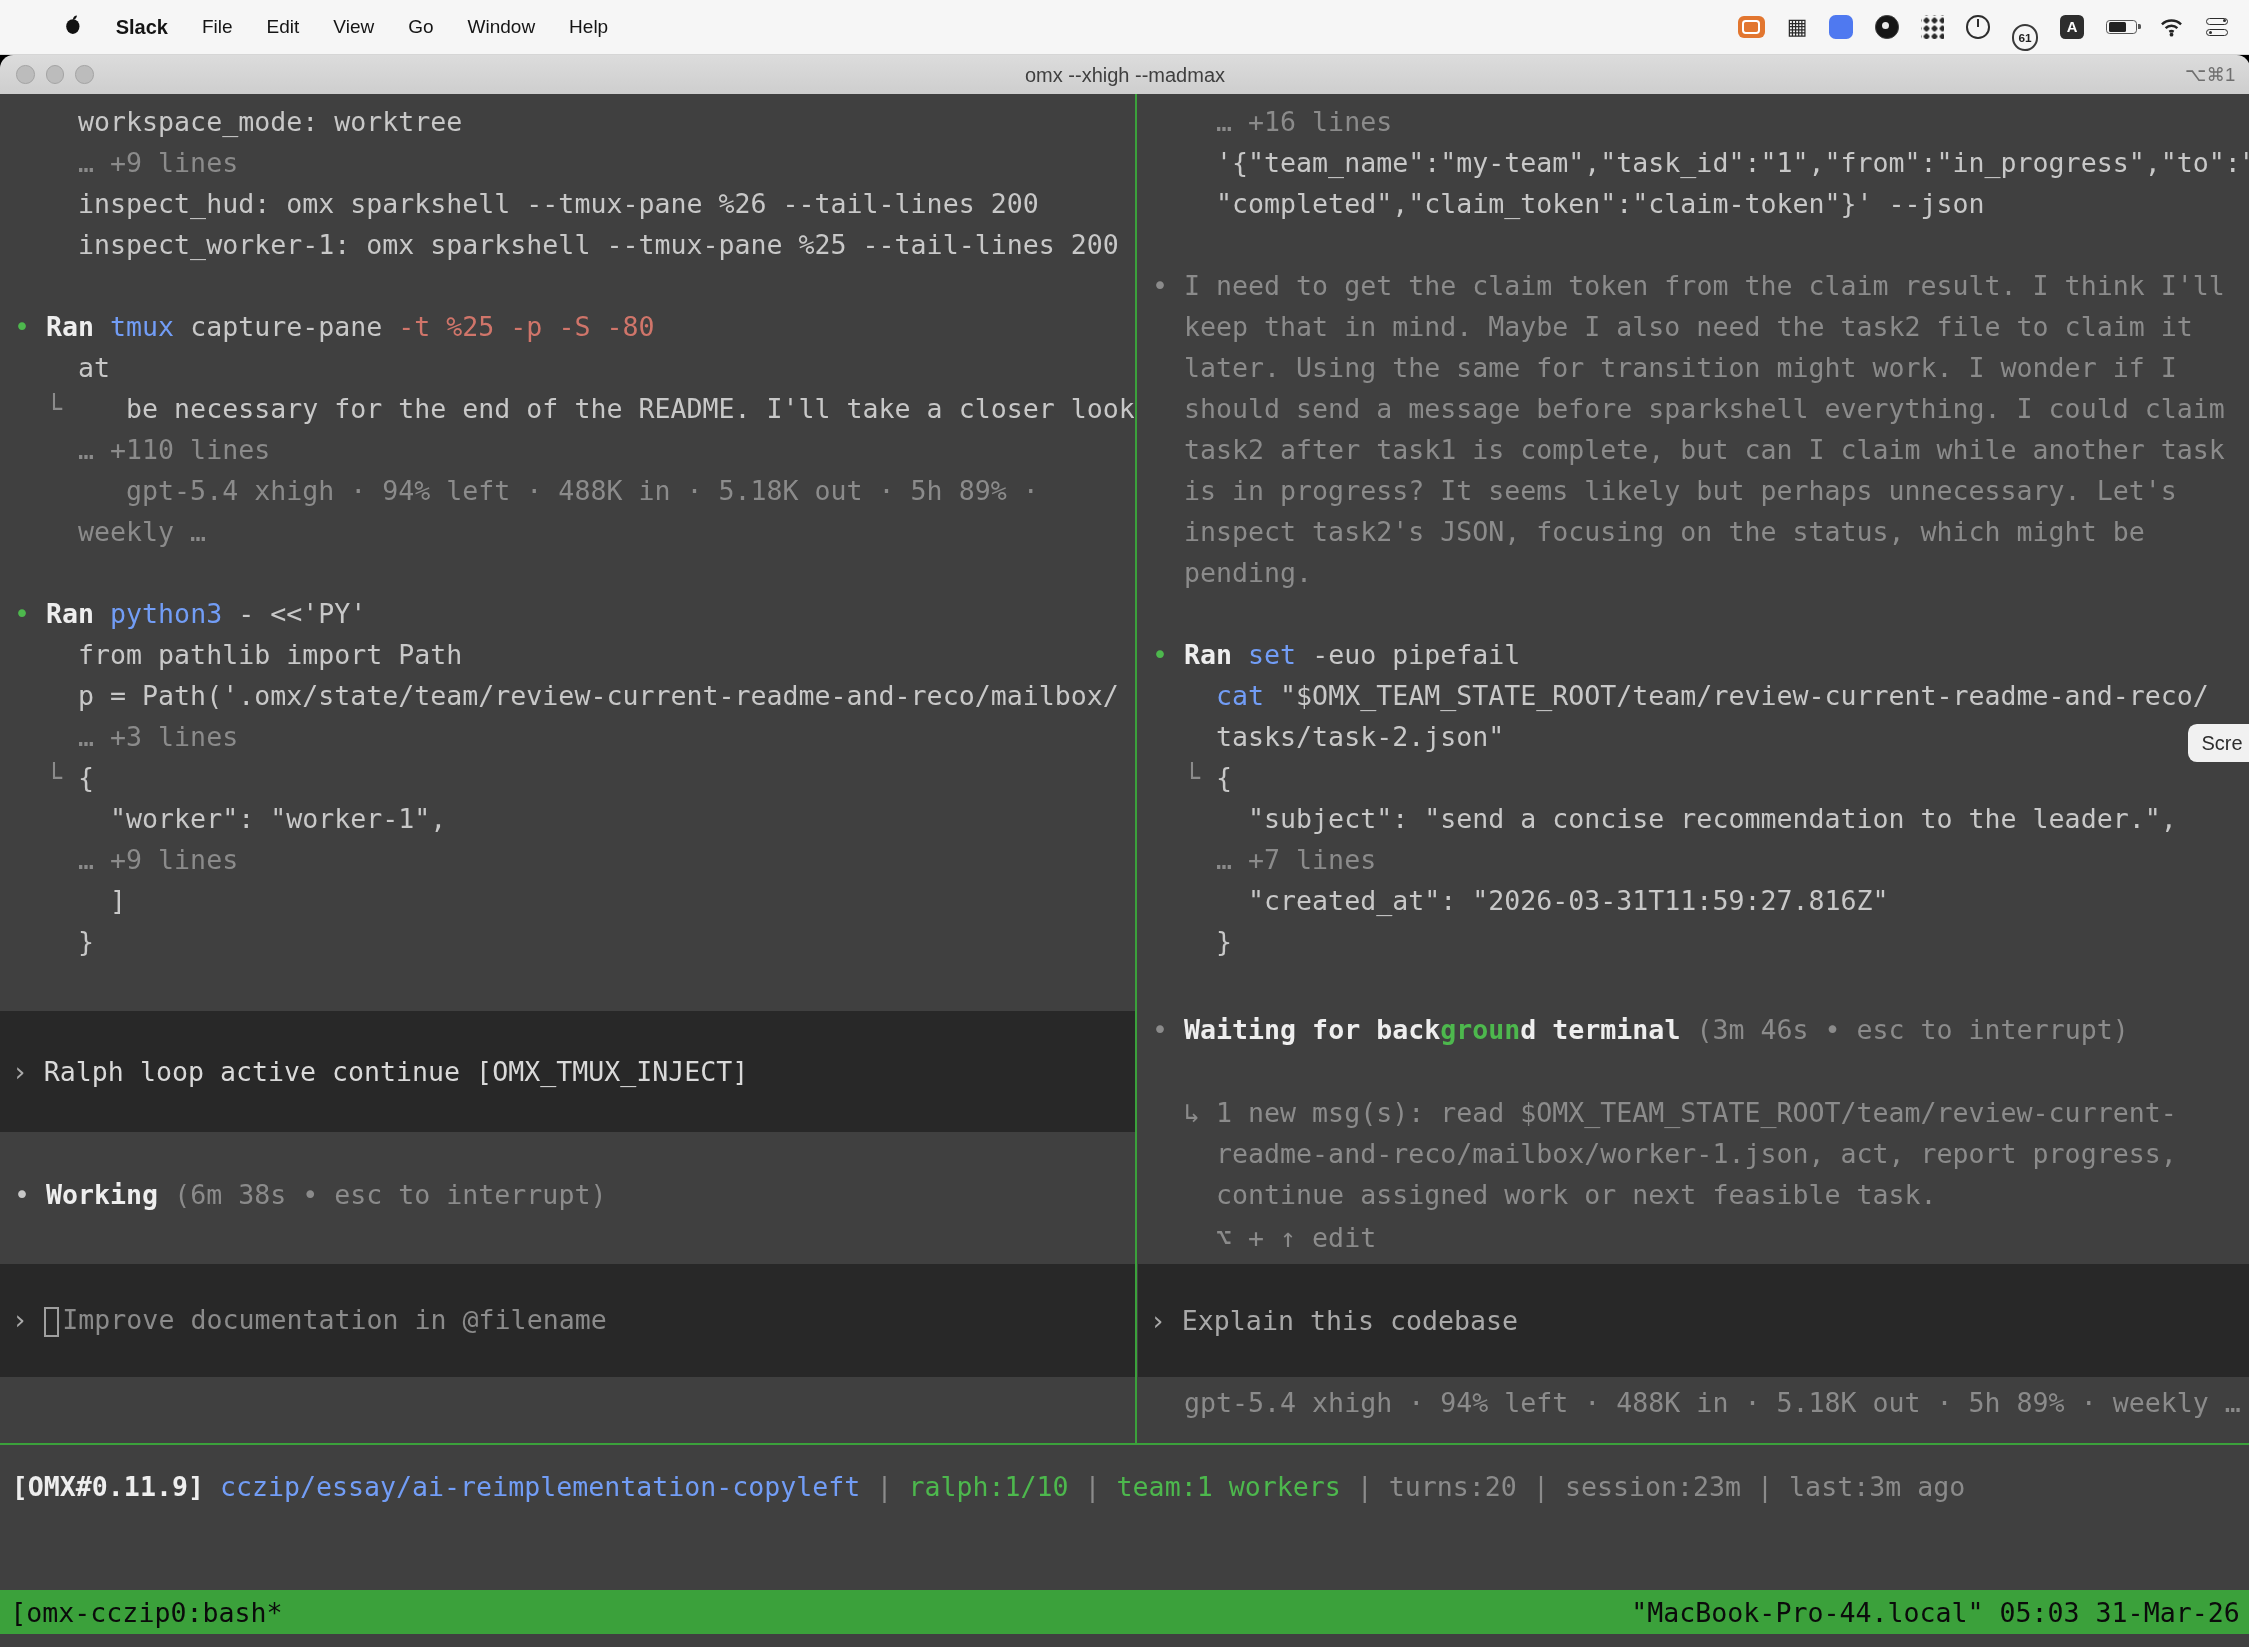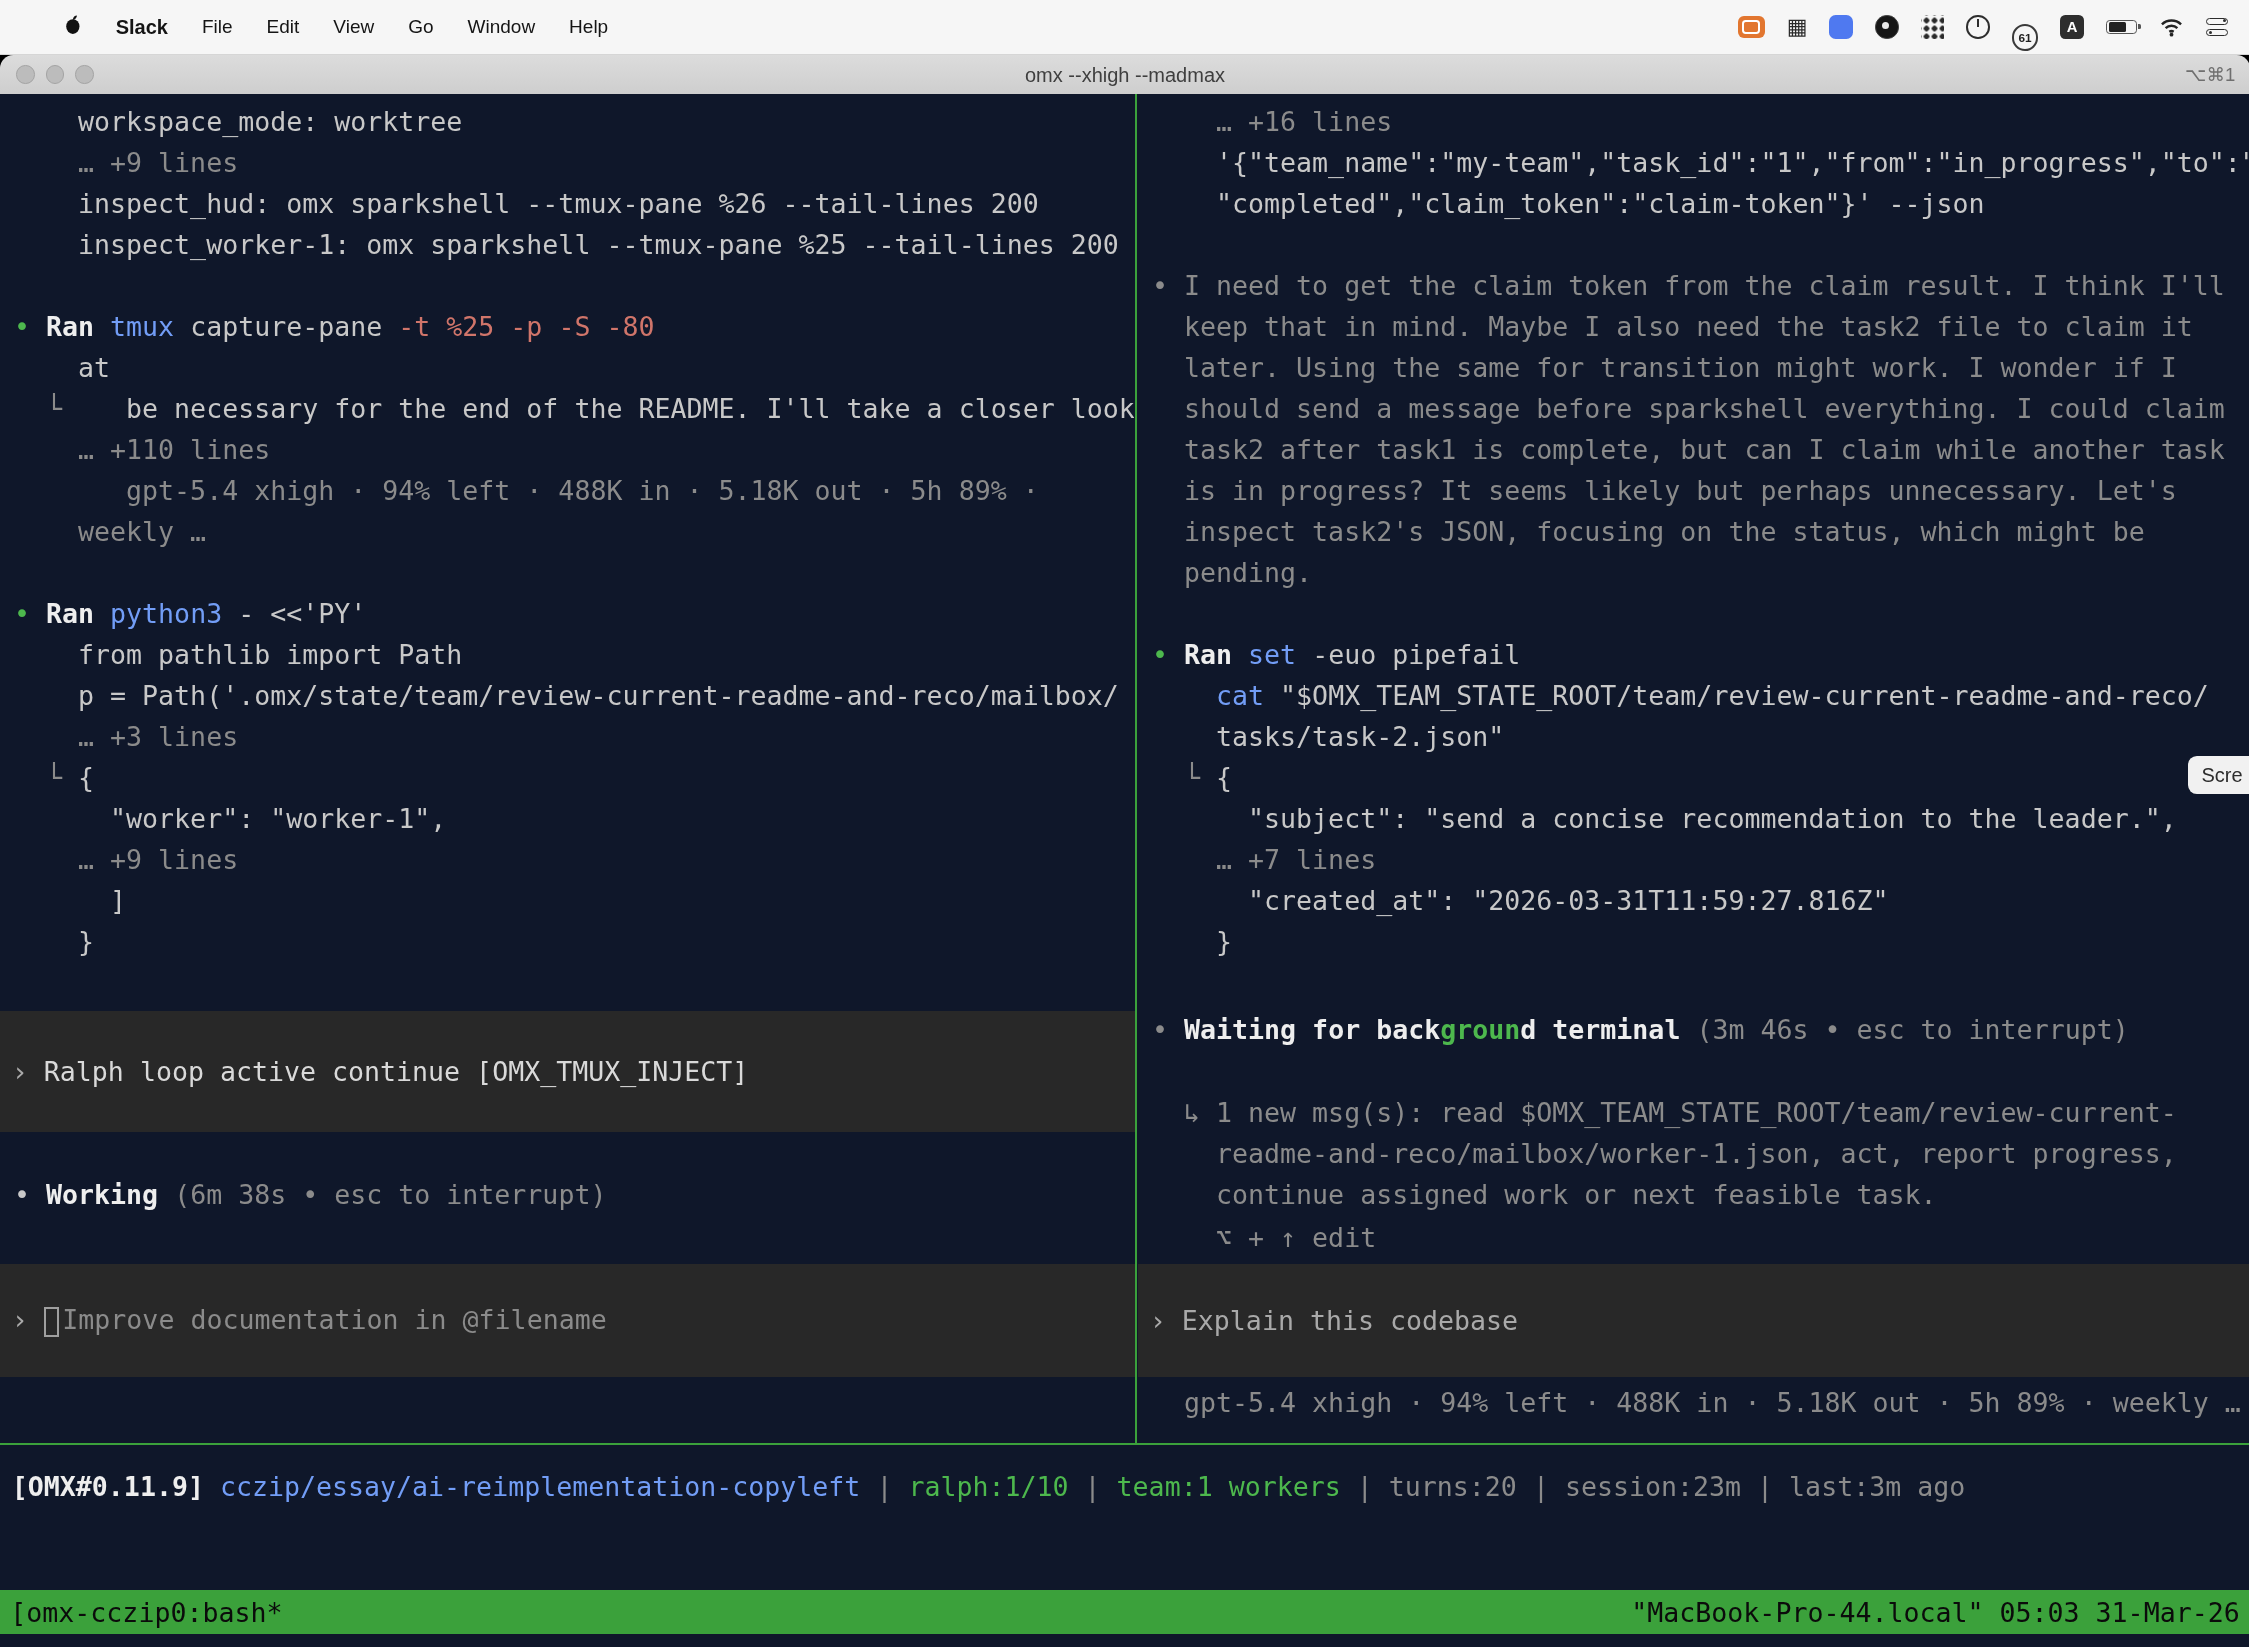--- a/index.html
+++ b/index.html
@@ -39,21 +39,21 @@
   .title-bar { position:absolute; top:55px; left:0; right:0; height:40px;
     background:linear-gradient(#dcdcdc,#cecece); border-bottom:0.7px solid #9f9f9f;
     border-radius:13.3px 13.3px 0 0; }
   .traffic { position:absolute; left:16px; top:10.3px; display:flex; gap:11px; }
   .tl { width:18.5px; height:18.5px; border-radius:50%; background:#bcbcbc; border:0.7px solid #a4a4a4; }
   .win-title { position:absolute; left:0; right:0; top:0; height:40px; line-height:40px;
     text-align:center; font-size:20px; color:#3f3f3f; }
   .win-shortcut { position:absolute; right:14.8px; top:0; height:40px; line-height:40px; font-size:18.5px; color:#6f6f6f; }
 
   
-  .term { position:absolute; top:94px; left:0; right:0; bottom:0; background:#0f172a; overflow:hidden;
+  .term { position:absolute; top:94px; left:0; right:0; bottom:0; background:#404040; overflow:hidden;
     font-family:"DejaVu Sans Mono", monospace; font-size:26.6px; color:#c8c8c8; }
   .tline { height:41px; line-height:41px; white-space:pre; overflow:hidden; }
   .sline { position:absolute; height:41px; line-height:41px; white-space:pre; }
 
   .fg { color:#c8c8c8; } .d { color:#8b8b8b; } .i { }
   .w { color:#eeeeee; font-weight:bold; } .b { color:#729df6; } .r { color:#d0756a; }
   .g { color:#4db84d; } .wg { color:#4db84d; font-weight:bold; }
   .bt { color:#d9d9d9; } .m { color:#a9a9a9; }
   .cur { display:inline-block; width:14.8px; height:29.5px; border:2.2px solid #9f9f9f; vertical-align:middle; margin-right:3.7px; }
 
@@ -76,21 +76,21 @@
   .hdiv { position:absolute; left:0; right:0; top:1349px; height:2.2px; background:#3ba13b; }
 
   #omx-status { left:11.8px; top:1372px; }
 
   .tmux-bar { position:absolute; left:0; right:0; top:1496px; height:44px; background:#3ba13b;
     color:#0b0b0b; display:flex; align-items:center; justify-content:space-between;
     padding:0 10.3px; white-space:pre; font-size:26.6px; }
 
   .screen-overlay { position:absolute; right:0; top:630px; height:38px; background:#f1f1f1;
     color:#2d2d2d; border-radius:8.9px 0 0 8.9px; display:flex; align-items:center;
-    padding:0 7.4px 0 13.3px; font-family:"Liberation Sans", sans-serif; font-size:20px;margin-top:32px; }
+    padding:0 7.4px 0 13.3px; font-family:"Liberation Sans", sans-serif; font-size:20px; }
 </style>
 </head>
 <body>
 
 <div class="menu-bar">
   <div class="menu-left">
     <span class="menu-item">
       <svg width="17.7" height="20.7" viewBox="0 0 24 28">
         <ellipse cx="12" cy="17" rx="9" ry="10" fill="#111"></ellipse>
         <path d="M12 8c0-4 3-6 5.5-6 0 3-2.5 6-5.5 6z" fill="#111"></path>

